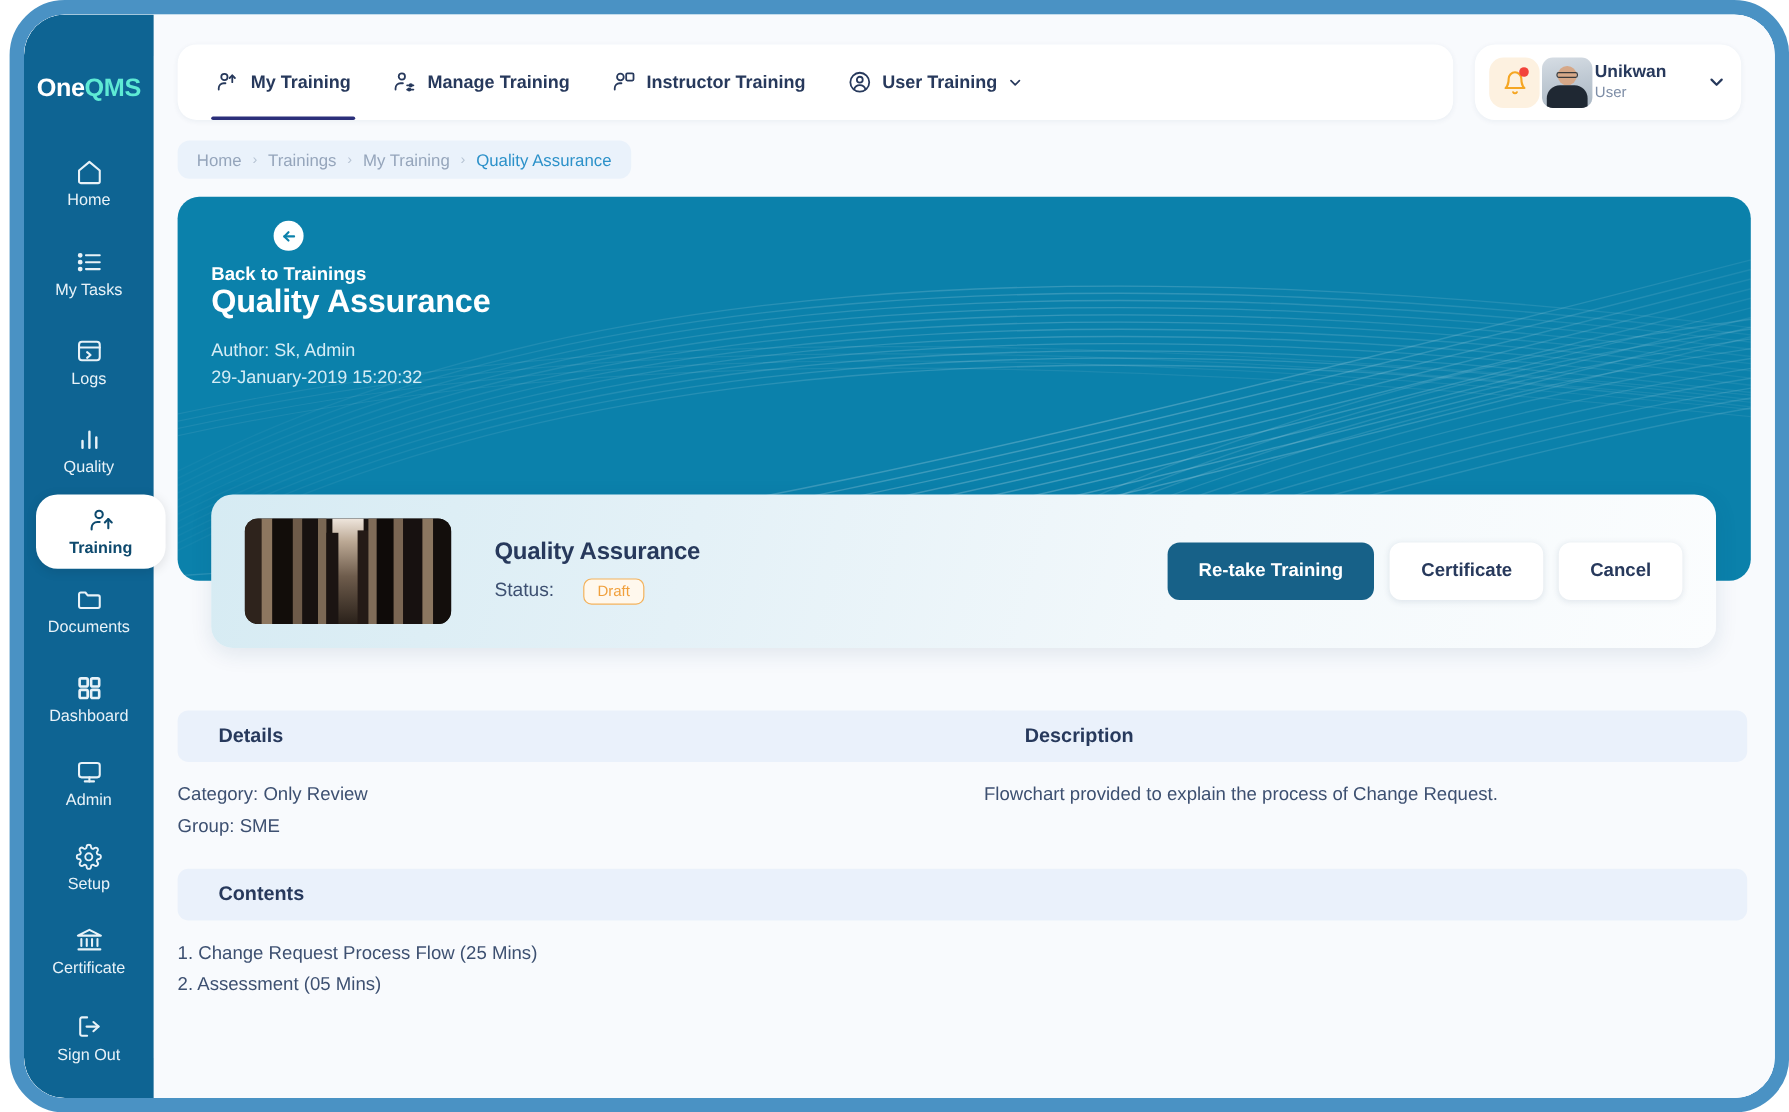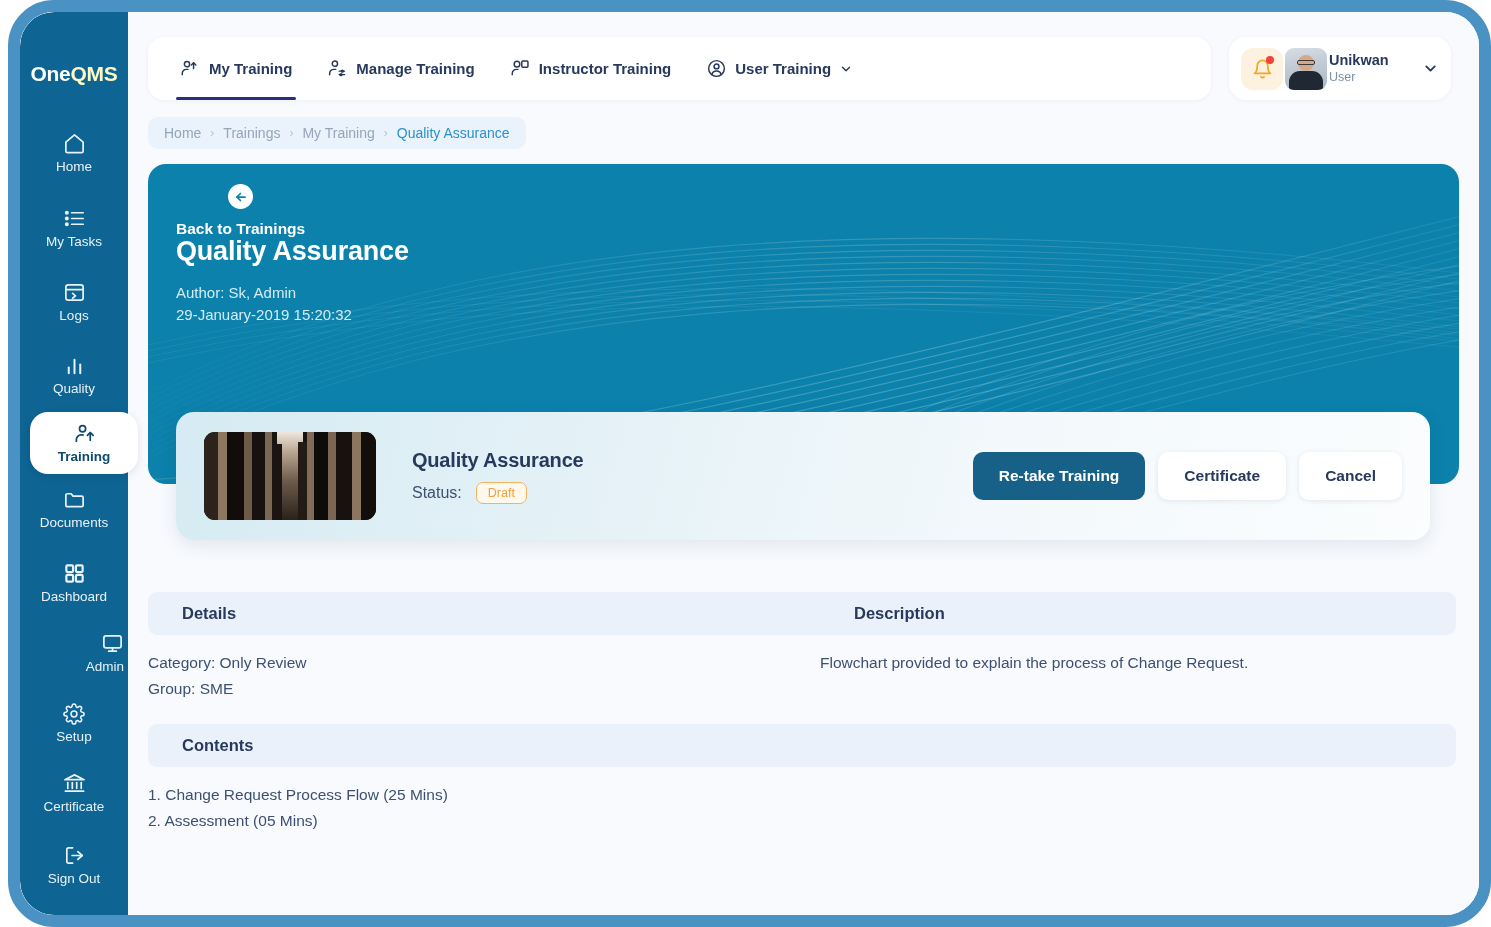--- a/index.html
+++ b/index.html
@@ -49,21 +49,21 @@
   }
   #brand {
     position: absolute;
     top: 50px; left: 0; width: 108px;
     text-align: center;
     font-size: 21px;
     font-weight: bold;
     letter-spacing: -0.3px;
     color: #ffffff;
   }
-  #brand .qms { color: #fef9c3; }
+  #brand .qms { color: #5eead4; }
 
   .side-item {
     position: absolute;
     left: 4px;
     width: 100px;
     height: 62px;
     display: flex;
     flex-direction: column;
     align-items: center;
     justify-content: center;
@@ -267,21 +267,21 @@
   #thumb .corridor {
     position: absolute; left: 50%; top: 0; bottom: 0;
     width: 26px; margin-left: -13px;
     background: linear-gradient(180deg,#efe6dd 0%,#bba894 22%,#6e5c4c 55%,#2a211a 100%);
   }
   #card-texts { margin-left: 36px; }
   #card-title {
     font-size: 20px; font-weight: bold; color: #27395c; letter-spacing: -.2px;
   }
   #card-status-row {
-    margin-top: 10px; display: flex; align-items: center; gap: 14px;
+    margin-top: 10px; display: flex; align-items: center; gap: 24px;
   }
   #card-status-label { font-size: 16px; color: #3d5071; }
   #status-badge {
     font-size: 12.5px;
     color: #f0a03c;
     border: 1.4px solid #f3b25c;
     background: #fff8ed;
     border-radius: 7px;
     padding: 3px 11px;
   }
@@ -410,21 +410,21 @@
               <span>
                 <svg width="23" height="23" viewBox="0 0 24 24" fill="none" stroke="currentColor" stroke-width="2.3" stroke-linecap="round" stroke-linejoin="round">
                   <rect x="3.5" y="3.5" width="7" height="7" rx="1.3"></rect>
                   <rect x="13.5" y="3.5" width="7" height="7" rx="1.3"></rect>
                   <rect x="3.5" y="13.5" width="7" height="7" rx="1.3"></rect>
                   <rect x="13.5" y="13.5" width="7" height="7" rx="1.3"></rect>
                 </svg>
               </span>
               <span class="side-label">Dashboard</span>
             </div>
-            <div class="side-item" style="top: 610px; align-items: flex-end;">
+            <div class="side-item" style="top: 610px;">
               <span>
                 <svg width="23" height="23" viewBox="0 0 24 24" fill="none" stroke="currentColor" stroke-width="1.8" stroke-linecap="round" stroke-linejoin="round">
                   <rect x="3" y="4" width="18" height="12.5" rx="2.2"></rect>
                   <line x1="12" y1="16.5" x2="12" y2="20"></line>
                   <line x1="8" y1="20" x2="16" y2="20"></line>
                 </svg>
               </span>
               <span class="side-label">Admin</span>
             </div>
             <div class="side-item" style="top: 680px;">

